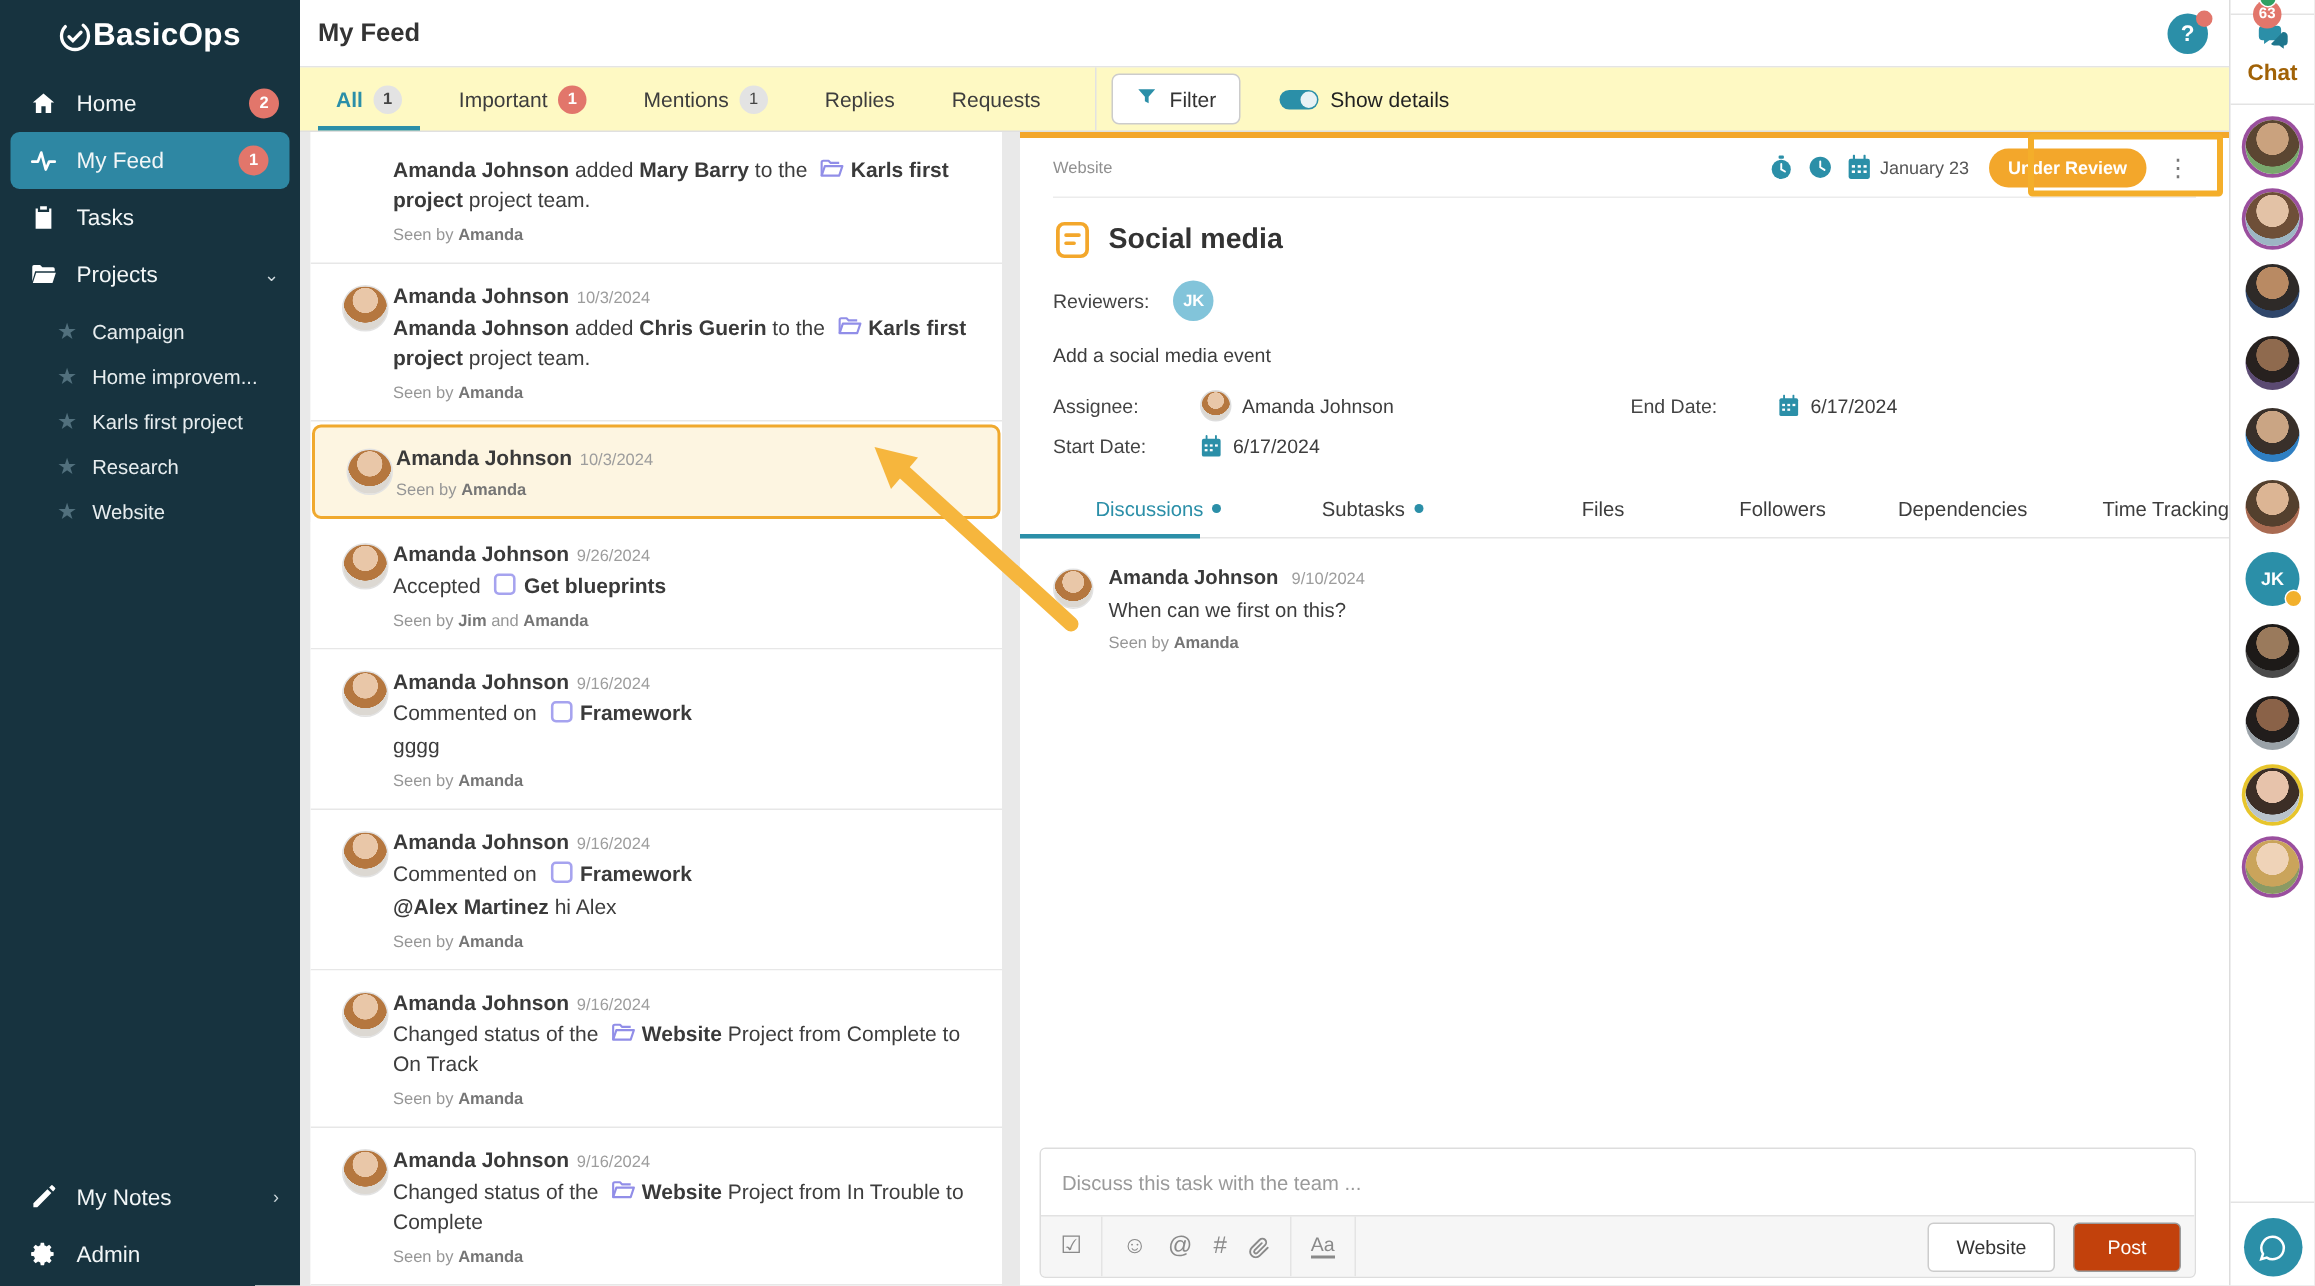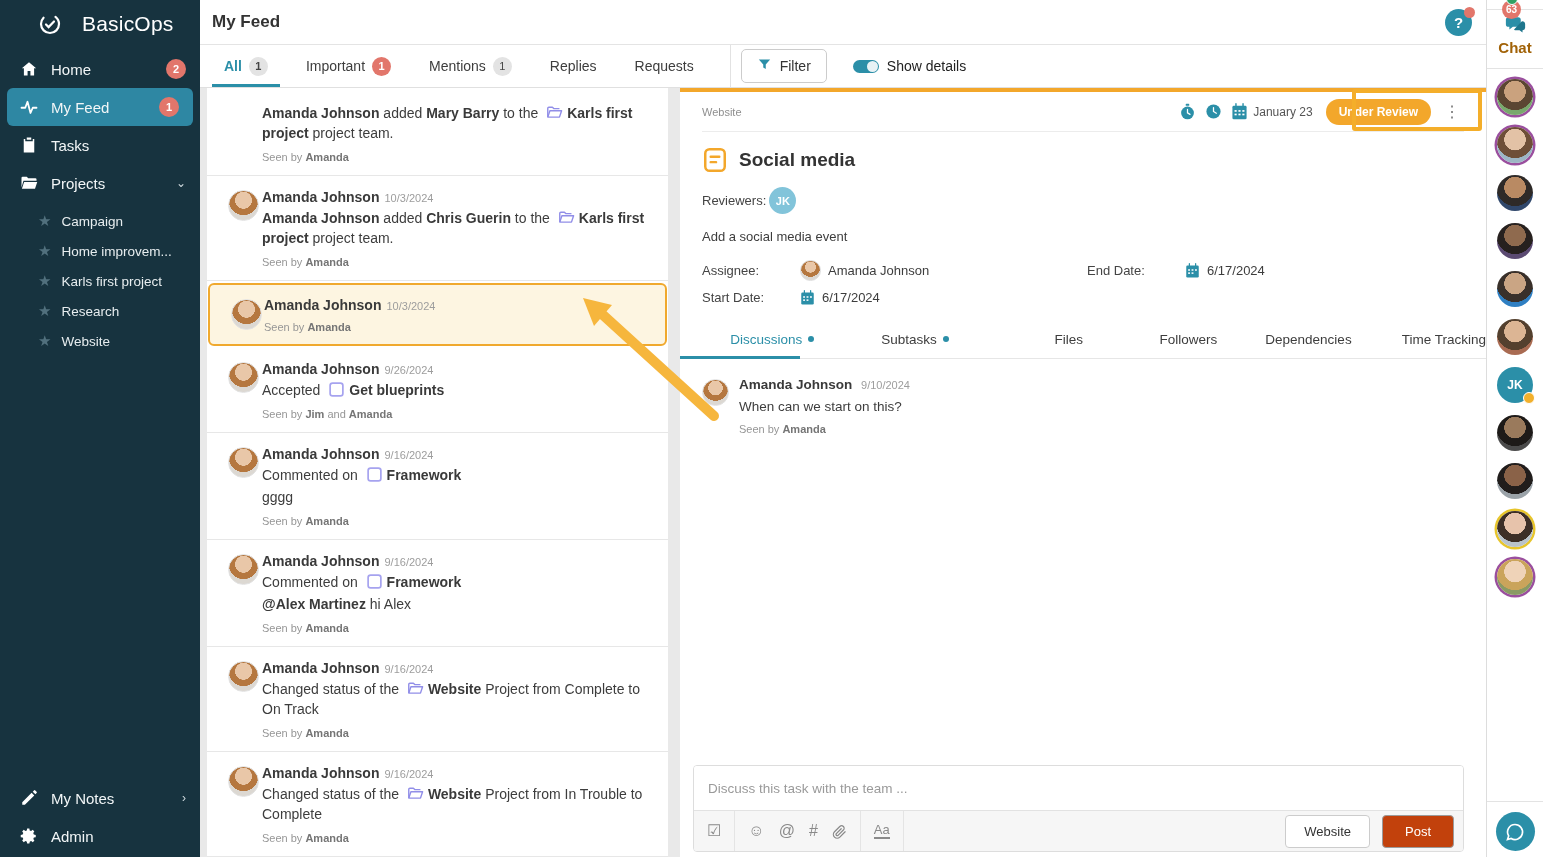--- a/index.html
+++ b/index.html
@@ -1,41 +1,41 @@
 <!DOCTYPE html>
 <html><head>
 <meta charset="utf-8">
 <style>
   *{box-sizing:border-box;margin:0;padding:0}
   html,body{width:1543px;height:857px;font-family:"Liberation Sans",sans-serif;background:#e9e9e9;overflow:hidden}
   .app{position:relative;width:1543px;height:857px;display:flex}
 
   
   .sidebar{width:200px;background:#17333f;color:#fff;display:flex;flex-direction:column;flex-shrink:0}
-  .brand{display:flex;align-items:center;gap:20px;padding:12px 0 14px 38px;font-size:21px;font-weight:normal;letter-spacing:.2px}
+  .brand{display:flex;align-items:center;gap:0;padding:12px 0 14px 38px;font-size:21px;font-weight:bold;letter-spacing:.2px}
   .brand .ic svg{width:24px;height:24px;display:block}
   .nav-item{display:flex;align-items:center;gap:12px;height:38px;padding:0 14px 0 20px;font-size:15px;cursor:pointer;color:#f2f6f7}
   .nav-item .ic{width:19px;text-align:center;font-size:16px;flex-shrink:0}
   .nav-item .ic svg{width:18px;height:18px;display:block}
   .nav-item.active{background:#2e87a3;border-radius:6px;margin:0 7px;padding-left:13px}
   .nav-item .lbl{flex:1}
   .badge{min-width:20px;height:20px;border-radius:10px;background:#e2766b;color:#fff;font-size:11px;font-weight:bold;display:flex;align-items:center;justify-content:center;padding:0 5px}
   .chev{font-size:12px;color:#cfdade}
   .sub-items{margin:4px 0 6px}
   .sub-item{display:flex;align-items:center;gap:10px;height:30px;padding-left:38px;font-size:13.5px;color:#e7edef;cursor:pointer}
   .sub-item .star{color:#51707d;font-size:15px}
   .side-bottom{margin-top:auto;padding-bottom:2px}
 
   
   .main{flex:1;display:flex;flex-direction:column;min-width:0;background:#e9e9e9}
   .main-header{height:45px;background:#fff;border-bottom:1px solid #e4e4e4;display:flex;align-items:center;padding:0 14px 0 12px}
   .page-title{font-size:17px;font-weight:bold;color:#333}
   .help-btn{margin-left:auto;position:relative;width:27px;height:27px;border-radius:50%;background:#2b8fa8;color:#fff;font-weight:bold;font-size:15px;display:flex;align-items:center;justify-content:center;cursor:pointer}
   .help-btn .dot{position:absolute;top:-2px;right:-3px;width:11px;height:11px;border-radius:50%;background:#e2766b}
-  .tabbar{height:43px;background:#ffffff;border-bottom:1px solid #e0e0e0;display:flex;align-items:stretch;padding-left:12px}
+  .tabbar{height:43px;background:#fef9c3;border-bottom:1px solid #e0e0e0;display:flex;align-items:stretch;padding-left:12px}
   .tab{display:flex;align-items:center;gap:7px;padding:0 12px;font-size:14px;color:#3d3d3d;cursor:pointer;position:relative;margin-right:14px}
   .tab .tbadge{min-width:19px;height:19px;border-radius:10px;background:#e3e3e3;color:#444;font-size:11px;display:flex;align-items:center;justify-content:center;padding:0 5px}
   .tab .tbadge.red{background:#e2766b;color:#fff;font-weight:bold}
   .tab.active{color:#2b8fa8;font-weight:bold}
   .tab.active::after{content:"";position:absolute;left:0;right:0;bottom:0;height:3px;background:#2b8fa8}
   .tab-sep{width:1px;background:#e2e2e2;margin:0 10px}
   .filter-btn{align-self:center;display:flex;align-items:center;gap:8px;border:1px solid #ccc;border-radius:5px;padding:7px 15px;font-size:14px;color:#333;cursor:pointer;background:#fff}
   .filter-btn svg{width:15px;height:15px}
   .toggle-wrap{display:flex;align-items:center;gap:8px;margin-left:26px;font-size:14px;color:#222;cursor:pointer}
   .switch{width:26px;height:13px;border-radius:7px;background:#2b8fa8;position:relative}
@@ -63,21 +63,21 @@
   .proj-row{height:40px;display:flex;align-items:center;border-bottom:1px solid #ececec}
   .proj-name{font-size:11px;color:#8f8f8f}
   .proj-actions{margin-left:auto;display:flex;align-items:center;gap:9px}
   .proj-actions .aic svg{width:17px;height:17px;display:block;cursor:pointer}
   .hdr-date{font-size:12px;color:#555;display:flex;align-items:center;gap:5px}
   .status-pill{background:#f3a72b;color:#fff;font-size:12px;font-weight:bold;border-radius:13px;padding:6px 13px;cursor:pointer;margin-left:4px}
   .kebab{font-size:16px;color:#777;cursor:pointer;padding:0 4px;letter-spacing:0}
   .title-row{display:flex;align-items:center;gap:11px;margin-top:15px}
   .title-row .task-ic svg{width:26px;height:26px;display:block}
   .task-title{font-size:19px;font-weight:bold;color:#333}
-  .reviewers-row{display:flex;align-items:center;gap:3px;margin-top:14px}
+  .reviewers-row{display:flex;align-items:center;gap:16px;margin-top:14px}
   .rv-label{font-size:13px;color:#444}
   .rv-av{width:27px;height:27px;border-radius:50%;background:#82c4da;color:#fff;font-size:11px;font-weight:bold;display:flex;align-items:center;justify-content:center;cursor:pointer}
   .task-desc{font-size:13px;color:#3d3d3d;margin-top:15px}
   .meta{display:grid;grid-template-columns:385px 1fr;row-gap:9px;margin-top:16px}
   .meta-cell{display:flex;align-items:center;font-size:13px;color:#3d3d3d}
   .meta-label{width:98px;color:#444}
   .meta-val{display:flex;align-items:center;gap:7px;cursor:pointer}
   .meta-val .cal svg{width:15px;height:15px;display:block}
   .mini-av{width:21px;height:21px;border-radius:50%;background:radial-gradient(circle at 50% 32%,#e9c7a8 0 34%,#b5773f 35% 60%,#dcd8d2 61%);border:1px solid #ddd}
   .task-tabs{display:flex;margin:18px -22px 0;padding:0 0 0 0;border-bottom:1px solid #e6e6e6}
@@ -463,21 +463,21 @@
             <div class="ttab"><span>Time Tracking</span></div>
           </div>
 
         <div class="thread">
           <div class="comment">
             <span class="avatar"></span>
             <div class="chead">
               <span class="name">Amanda Johnson</span>
               <span class="date">9/10/2024</span>
             </div>
-            <div class="ctext">When can we start on this?</div>
+            <div class="ctext">When can we first on this?</div>
             <div class="seen" id="disc-seen"><span>Seen by </span><span class="b">Amanda</span></div>
           </div>
         </div>
 
         <div class="composer">
           <input class="composer-input" placeholder="Discuss this task with the team ..." style="">
           <div class="composer-bar">
             <div class="cgroup">
               <span class="cic">☑</span>
             </div>

